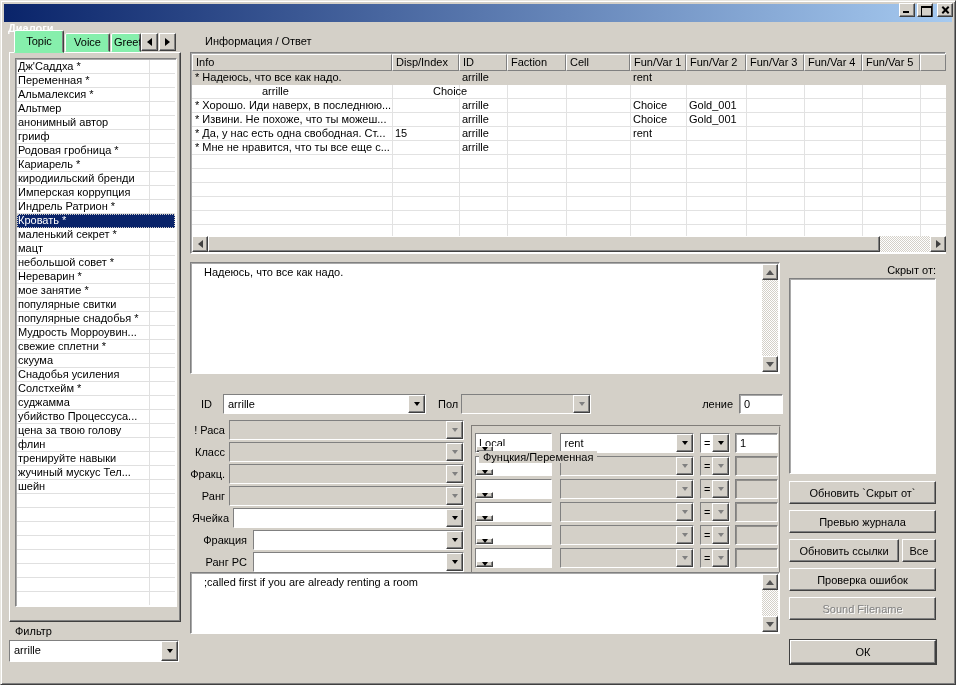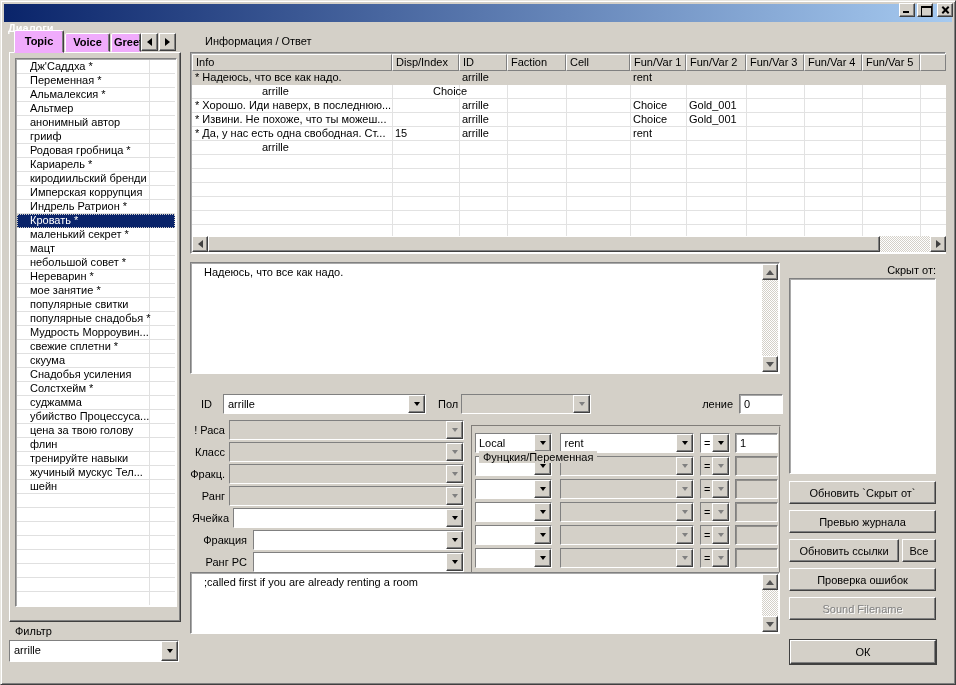--- a/index.html
+++ b/index.html
@@ -27,24 +27,24 @@
               display:flex; align-items:center; }
   #titlebar .cap { color:#fff; font-weight:bold; padding-left:4px;margin-top:29px; }
   #wbtns { position:absolute; right:2px; top:2px; display:flex; }
   .wbtn { width:16px; height:14px; margin-left:2px; position:relative; }
   .g-min::after { content:""; position:absolute; left:3px; bottom:3px; width:6px; height:2px; background:#000; }
   .g-max::after { content:""; position:absolute; left:3px; top:2px; width:9px; height:8px; border:1px solid #000; border-top-width:2px; }
   .g-cls::before,.g-cls::after { content:""; position:absolute; left:3px; top:5px; width:9px; height:2px; background:#000; }
   .g-cls::before { transform:rotate(45deg); } .g-cls::after { transform:rotate(-45deg); }
 
   
-  .tab { position:absolute; top:32px; height:19px; background:#f0abfc; text-align:center;
+  .tab { position:absolute; top:32px; height:19px; background:#86efac; text-align:center;
          border:1px solid; border-color:#ffffff #404040 transparent #ffffff;
          box-shadow: inset -1px 0 0 #808080; border-radius:2px 2px 0 0;
-         line-height:17px; overflow:hidden; white-space:nowrap; z-index:2;font-weight:bold; }
+         line-height:17px; overflow:hidden; white-space:nowrap; z-index:2; }
   .tab.active { top:29px; height:23px; line-height:21px; z-index:6; }
   #tabpage { position:absolute; left:8px; top:51px; width:172px; height:570px;
              border:1px solid; border-color:#ffffff #404040 #404040 #ffffff;
              box-shadow: inset -1px -1px 0 #808080; z-index:1; }
   .spin { position:absolute; top:32px; width:17px; height:18px; display:flex; align-items:center; justify-content:center; z-index:6; }
 
   
   .arr { width:0; height:0; border:4px solid transparent; }
   .arr.l { border-left:none; border-right:5px solid #000; }
   .arr.r { border-right:none; border-left:5px solid #000; }
@@ -53,21 +53,21 @@
   .tri { width:0; height:0; border-left:3px solid transparent; border-right:3px solid transparent; border-top:4px solid #000; }
 
   
   #topiclist { position:absolute; left:14px; top:57px; width:162px; height:549px; background:#fff; }
   #topiclist .inner { position:absolute; inset:1px; background-color:#fff; overflow:hidden;
       background-image: repeating-linear-gradient(to bottom, rgba(0,0,0,0) 0px, rgba(0,0,0,0) 13px, #e0e0e0 13px, #e0e0e0 14px),
                         linear-gradient(#e0e0e0,#e0e0e0);
       background-size:auto, 1px 100%;
       background-position:0 0, 132px 0;
       background-repeat:repeat, no-repeat; }
-  .titem { height:14px; line-height:13px; padding-left:13px; white-space:nowrap; overflow:hidden; }
+  .titem { height:14px; line-height:13px; padding-left:1px; white-space:nowrap; overflow:hidden; }
   .titem.selected { background:#0a246a; color:#fff; outline:1px dotted #d4d0c8; outline-offset:-1px; }
 
   
   #dlgtable { position:absolute; left:189px; top:51px; width:756px; height:202px; background:#fff; }
   #thead { position:absolute; left:1px; top:1px; width:754px; height:17px; display:flex; }
   #thead .hc { height:17px; line-height:15px; padding-left:3px; overflow:hidden; white-space:nowrap; flex:none; }
   #tbody { position:absolute; left:1px; top:18px; width:754px; height:167px; overflow:hidden; background-color:#fff;
       background-image:
         repeating-linear-gradient(to bottom, rgba(0,0,0,0) 0px, rgba(0,0,0,0) 13px, #e2e2e2 13px, #e2e2e2 14px),
         linear-gradient(#e2e2e2,#e2e2e2),linear-gradient(#e2e2e2,#e2e2e2),linear-gradient(#e2e2e2,#e2e2e2),
@@ -107,21 +107,21 @@
   .combo.disabled .field { background:#d4d0c8; }
   .combo.disabled .tri { border-top-color:#808080; }
   .edit { position:absolute; background:#fff; padding:2px 4px; overflow:hidden; white-space:nowrap; line-height:14px; }
 
   
   #fvgroup { position:absolute; left:470px; top:424px; width:310px; height:162px; border:2px groove #d4d0c8; }
   #fvlabel { position:absolute; left:478px; top:418px; background:#d4d0c8; padding:0 4px; z-index:2;margin-top:32px; }
   #fvrows { position:absolute; left:474px; top:432px; width:303px; }
   .fvrow { display:flex; height:20px; margin-bottom:3px; }
   .fvrow .cbo { position:relative; display:flex; background:#fff; }
-  .fvrow .c1 { width:80px; margin-right:8px; }
+  .fvrow .c1 { width:80px; margin-right:8px;flex-direction:column; }
   .fvrow .c2 { width:138px; margin-right:6px; }
   .fvrow .c3 { width:30px; margin-right:5px; }
   .fvrow .cbo .field { flex:1; padding:2px 3px; overflow:hidden; background:#fff; line-height:14px; }
   .fvrow .cbo .drop { width:17px; flex:none; display:flex; align-items:center; justify-content:center; }
   .fvrow .val { width:44px; padding:2px 4px; overflow:hidden; line-height:14px; background:#d4d0c8; }
   .fvrow .c2 .field, .fvrow .c3 .field { background:#d4d0c8; }
   .fvrow .c2 .tri, .fvrow .c3 .tri { border-top-color:#808080; }
   .fvrow.on .c2 .field, .fvrow.on .c3 .field, .fvrow.on .val { background:#fff; }
   .fvrow.on .c2 .tri, .fvrow.on .c3 .tri { border-top-color:#000; }
 
@@ -271,20 +271,21 @@
           <div class="tc c-id">arrille</div>
           <div class="tc c-fact"></div>
           <div class="tc c-cell"></div>
           <div class="tc c-fv1">rent</div>
           <div class="tc c-fv2"></div>
           <div class="tc c-fv3"></div>
           <div class="tc c-fv4"></div>
           <div class="tc c-fv5"></div>
         </div>
         <div class="trow">
+          <div class="tc c-info">* Мне не нравится, что ты все еще с...</div>
           <div class="tc c-disp"></div>
           <div class="tc c-id">arrille</div>
           <div class="tc c-fact"></div>
           <div class="tc c-cell"></div>
           <div class="tc c-fv1"></div>
           <div class="tc c-fv2"></div>
           <div class="tc c-fv3"></div>
           <div class="tc c-fv4"></div>
           <div class="tc c-fv5"></div>
         </div>

